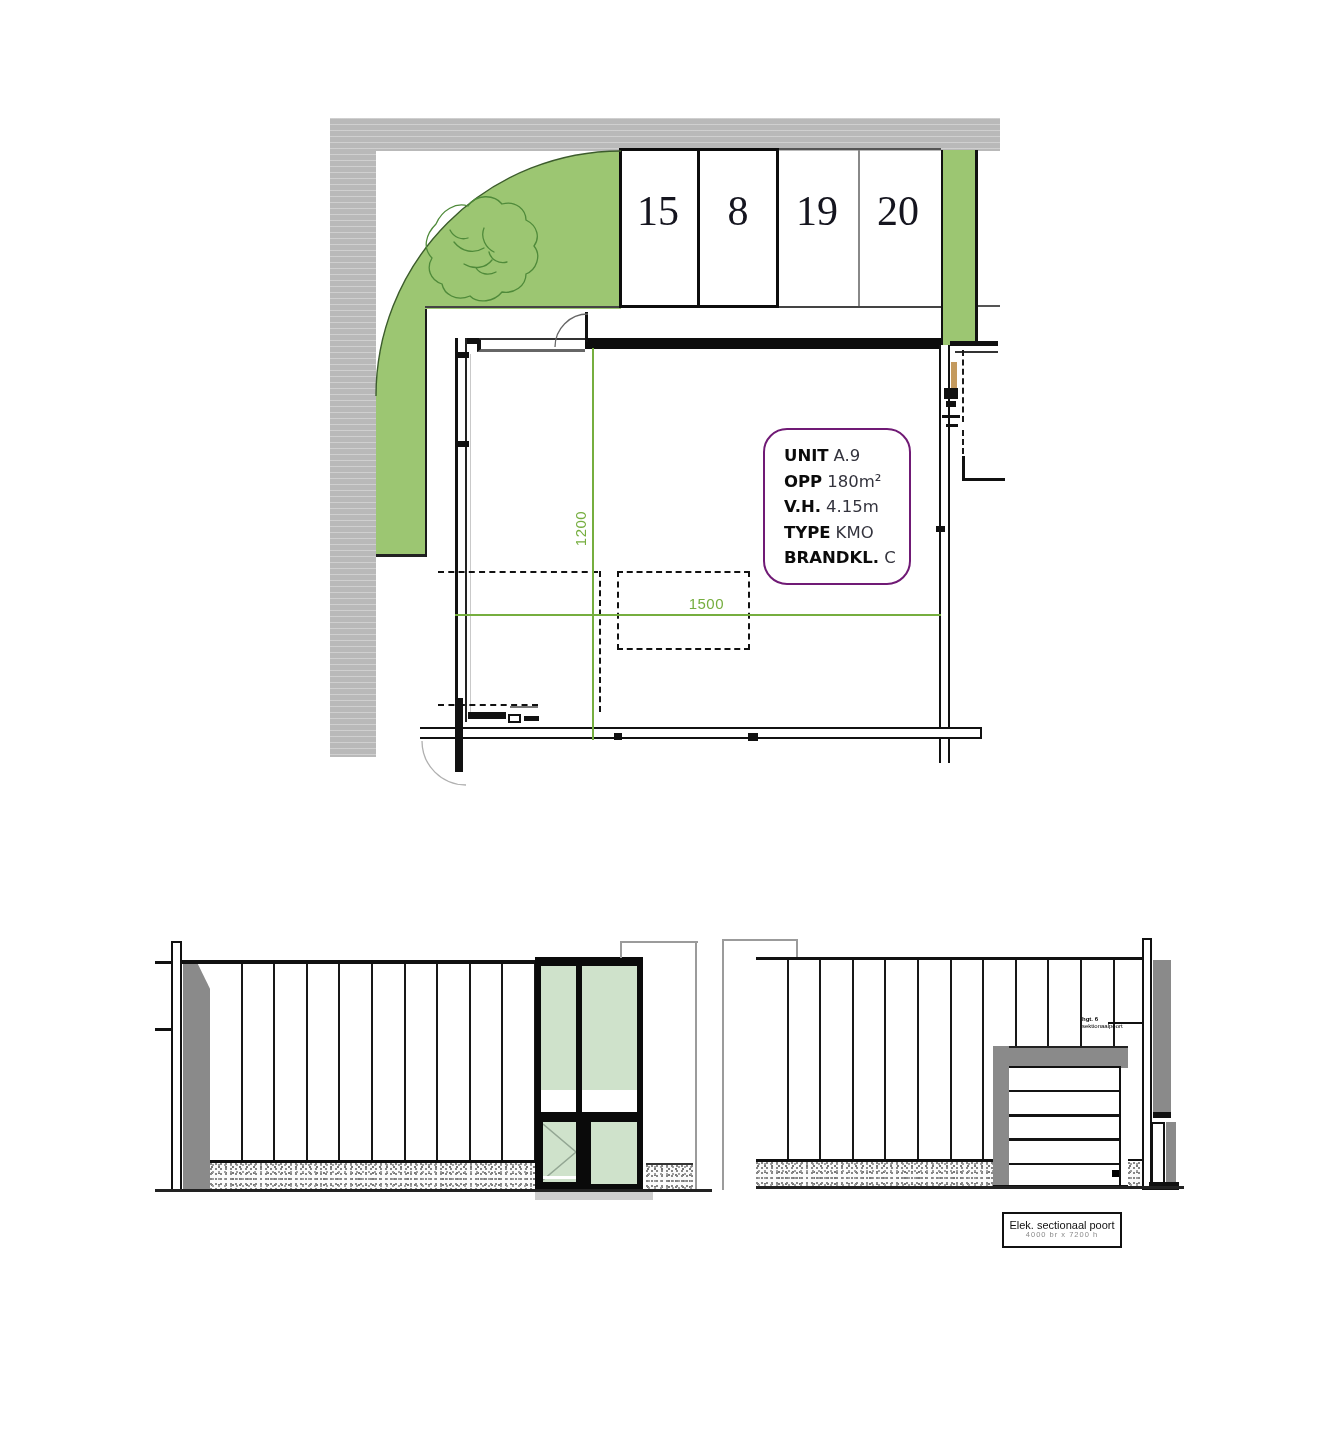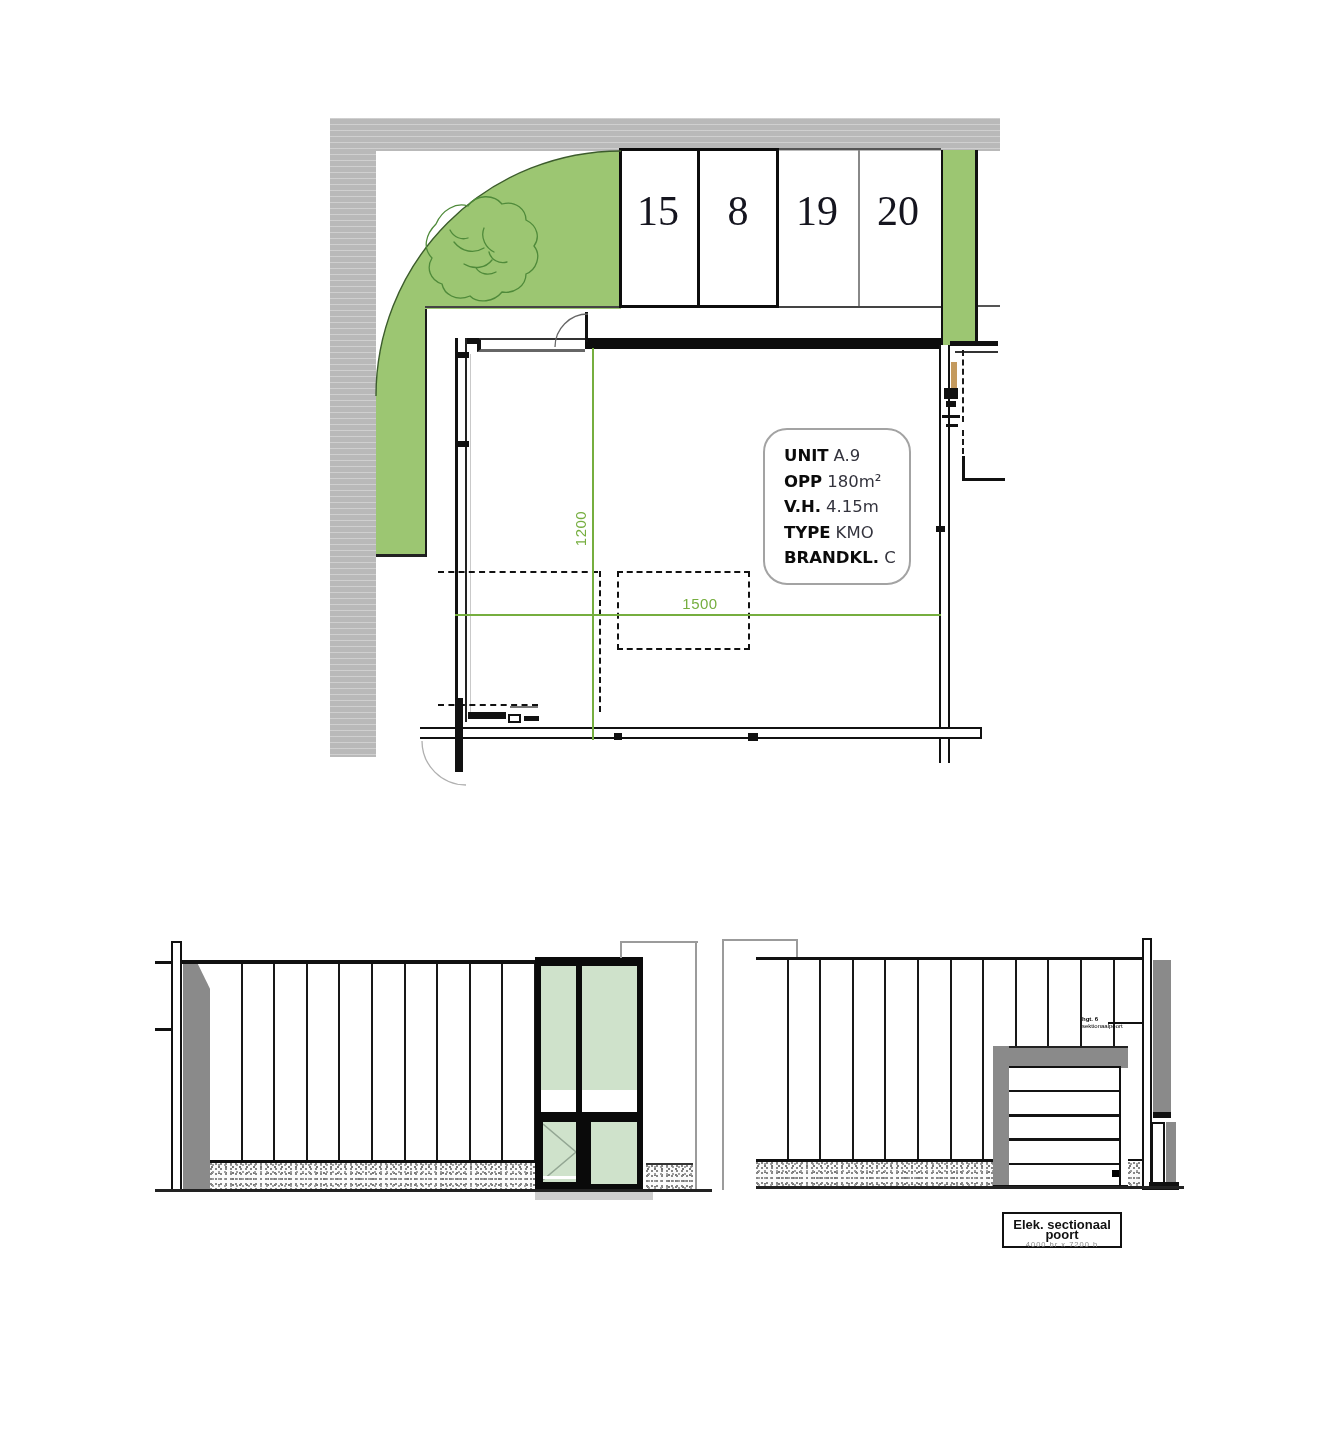--- a/index.html
+++ b/index.html
@@ -15,28 +15,28 @@
        radial-gradient(circle at 3px 2px,#a0a0a0 .8px,transparent .95px),
        radial-gradient(circle at 2px 4px,#747474 .7px,transparent .9px);
      background-size:5px 5px,6px 7px,7px 6px;}
   .panels{background-color:#fff;
      background-image:repeating-linear-gradient(to right,transparent 0 30.6px,#181818 30.6px 32.6px);}
   .slats{background-color:#fff;
      background-image:repeating-linear-gradient(to bottom,transparent 0 21.9px,#141414 21.9px 24.3px);}
   .dkgray{background:#8a8a8a;}
   .num{font-family:"Liberation Serif",serif;font-size:42px;color:#15151f;text-align:center;line-height:46px;}
   .dim{color:#76ae3f;font-size:15px;letter-spacing:.5px;}
-  .infobox{border:2px solid #a3a3a3;border-radius:24px;background:#fff;
+  .infobox{border:2px solid #701a75;border-radius:24px;background:#fff;
            font-family:"DejaVu Sans",sans-serif;font-size:16.5px;line-height:25.5px;
            padding:13px 0 0 19px;box-sizing:border-box;}
   .infobox b{color:#0b0b0b;}
   .infobox span{color:#33333d;margin-left:5px;}
   .tinytext{font-size:6px;line-height:7px;color:#000;}
   .lblbox{border:2.5px solid #111;background:#fff;text-align:center;box-sizing:border-box;padding-top:6px;}
-  .lblbox .l1{font-size:13px;font-weight:bold;color:#111;line-height:10px;}
+  .lblbox .l1{font-size:11px;font-weight:normal;color:#111;line-height:10px;}
   .lblbox .l2{font-size:7.5px;color:#8a8a8a;line-height:9px;letter-spacing:1px;}
   svg{pointer-events:none;}
 </style>
 </head>
 <body>
 
 <div id="canvas">
 
   <div class="a road" style="left:330px;top:118px;width:670px;height:33px;"></div>
   <div class="a road" style="left:330px;top:118px;width:46px;height:639px;"></div>
@@ -91,21 +91,21 @@
   <div class="a" style="left:962px;top:478px;width:43px;height:2.5px;background:#111;"></div>
 
   <div class="a" style="left:438px;top:571px;width:160px;height:0;border-top:2.5px dashed #111;"></div>
   <div class="a" style="left:599px;top:571px;width:0;height:141px;border-left:2.5px dashed #111;"></div>
   <div class="a" style="left:438px;top:704px;width:100px;height:0;border-top:2.5px dashed #111;"></div>
   <div class="a" style="left:617px;top:571px;width:133px;height:79px;border:2.5px dashed #111;box-sizing:border-box;"></div>
 
   <div class="a" style="left:592px;top:348px;width:2px;height:392px;background:#76ae3f;"></div>
   <div class="a" style="left:455px;top:614px;width:486px;height:2px;background:#76ae3f;"></div>
   <div class="a dim" style="left:558px;top:520px;width:44px;text-align:center;transform:rotate(-90deg);">1200</div>
-  <div class="a dim" style="left:676px;top:595px;width:48px;text-align:center;">1500</div>
+  <div class="a dim" style="left:676px;top:595px;width:48px;text-align:right;">1500</div>
 
   <svg class="a" style="left:0;top:0;" width="1317" height="1440" viewBox="0 0 1317 1440">
     <path d="M621 151 A245 245 0 0 0 376 396" stroke="#3c5c2c" stroke-width="1.4" fill="none"></path>
     <g transform="translate(-16,2)" stroke="#4f8a3a" stroke-width="1.3" fill="none" stroke-linecap="round">
       <path d="M452 222 c6 -14 20 -22 32 -18 c8 -12 26 -12 34 -2 c14 -4 24 6 24 16 c12 6 14 18 8 26 c8 10 2 24 -8 28 c0 12 -12 20 -24 18 c-8 10 -24 12 -32 4 c-14 6 -26 -2 -28 -12 c-12 -4 -16 -16 -10 -26 c-10 -10 -6 -24 4 -34 z"></path>
       <path d="M470 240 c8 10 20 12 30 6 M500 226 c-4 10 2 20 10 24 M480 262 c10 6 22 4 28 -4 M505 250 c2 8 10 12 18 10 M466 228 c4 8 12 10 18 8 M512 270 c-8 4 -16 2 -20 -4"></path>
     </g>
     <path d="M588 314 A33 33 0 0 0 555 347" stroke="#666" stroke-width="1.3" fill="none"></path>
     <path d="M422 741 A44 44 0 0 0 466 785" stroke="#b0b0b0" stroke-width="1.3" fill="none"></path>
   </svg>

